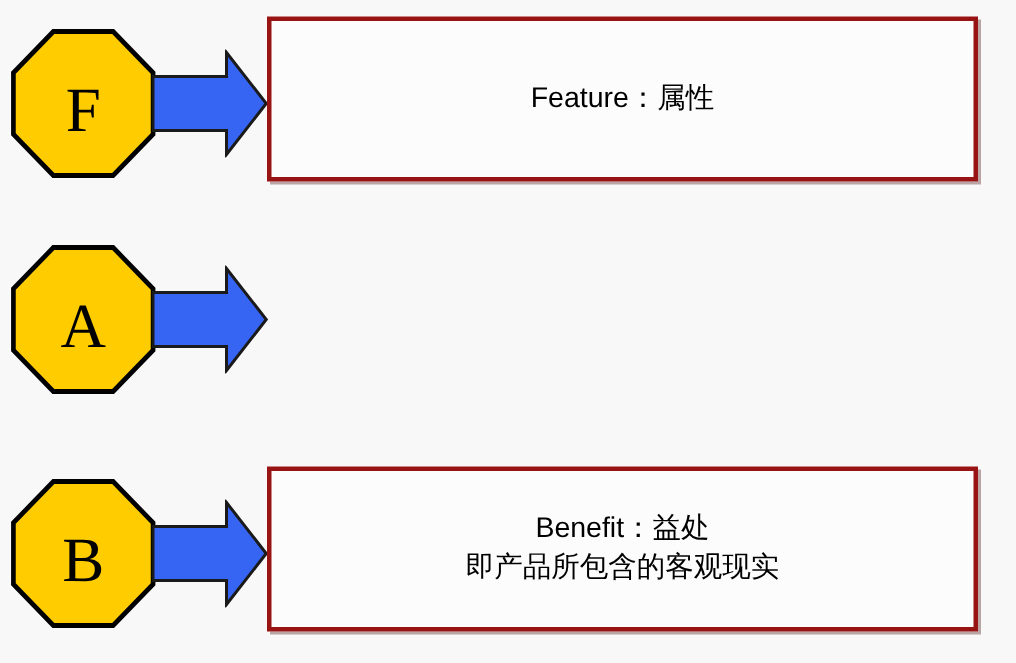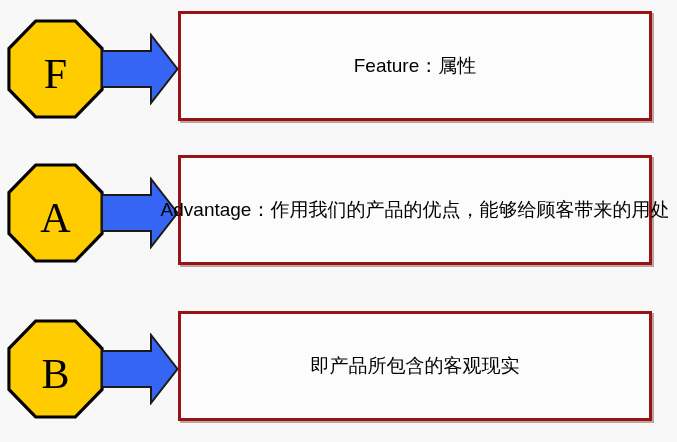--- a/index.html
+++ b/index.html
@@ -64,21 +64,21 @@
   .textbox {
     position: absolute;
     left: 178px;
     top: 11px;
     width: 474px;
     height: 110px;
     background: #fcfcfc;
     border: 3px solid #981414;
     box-shadow: 2px 2px 0 rgba(135, 95, 95, 0.55);
     display: flex;
-    flex-direction: row;
+    flex-direction: column;
     align-items: center;
     justify-content: center;
     text-align: center;
   }
   .textbox .line {
     font-size: 19px;
     line-height: 26px;
     color: #000;
     white-space: nowrap;
   }
@@ -110,36 +110,33 @@
       <svg viewBox="0 0 100 100" preserveAspectRatio="none">
         <polygon points="29.5,2 70.5,2 98,29.5 98,70.5 70.5,98 29.5,98 2,70.5 2,29.5" stroke="#000000" stroke-width="3.2" fill="#FFCC00"></polygon>
       </svg>
       <div class="octagon-letter">A</div>
     </div>
     <div class="arrow-wrap">
       <svg viewBox="0 0 78 72" preserveAspectRatio="none">
         <polygon points="1,18 50,18 50,2 76.5,36 50,70 50,54 1,54" stroke="#1a1a1a" stroke-width="2" fill="#3665F3"></polygon>
       </svg>
     </div>
-    <div class="textbox">
-      <div class="line">Advantage：作用</div>
-      <div class="line">我们的产品的优点，能够给顾客带来的用处</div>
-    </div>
   </div>
 
   <div class="row r2">
     <div class="octagon-wrap">
       <svg viewBox="0 0 100 100" preserveAspectRatio="none">
         <polygon points="29.5,2 70.5,2 98,29.5 98,70.5 70.5,98 29.5,98 2,70.5 2,29.5" stroke="#000000" stroke-width="3.2" fill="#FFCC00"></polygon>
       </svg>
       <div class="octagon-letter">B</div>
     </div>
     <div class="arrow-wrap">
       <svg viewBox="0 0 78 72" preserveAspectRatio="none">
         <polygon points="1,18 50,18 50,2 76.5,36 50,70 50,54 1,54" stroke="#1a1a1a" stroke-width="2" fill="#3665F3"></polygon>
       </svg>
     </div>
     <div class="textbox">
+      <div class="line">Benefit：益处</div>
       <div class="line">即产品所包含的客观现实</div>
     </div>
   </div>
 
 </div>
 
 </body></html>

